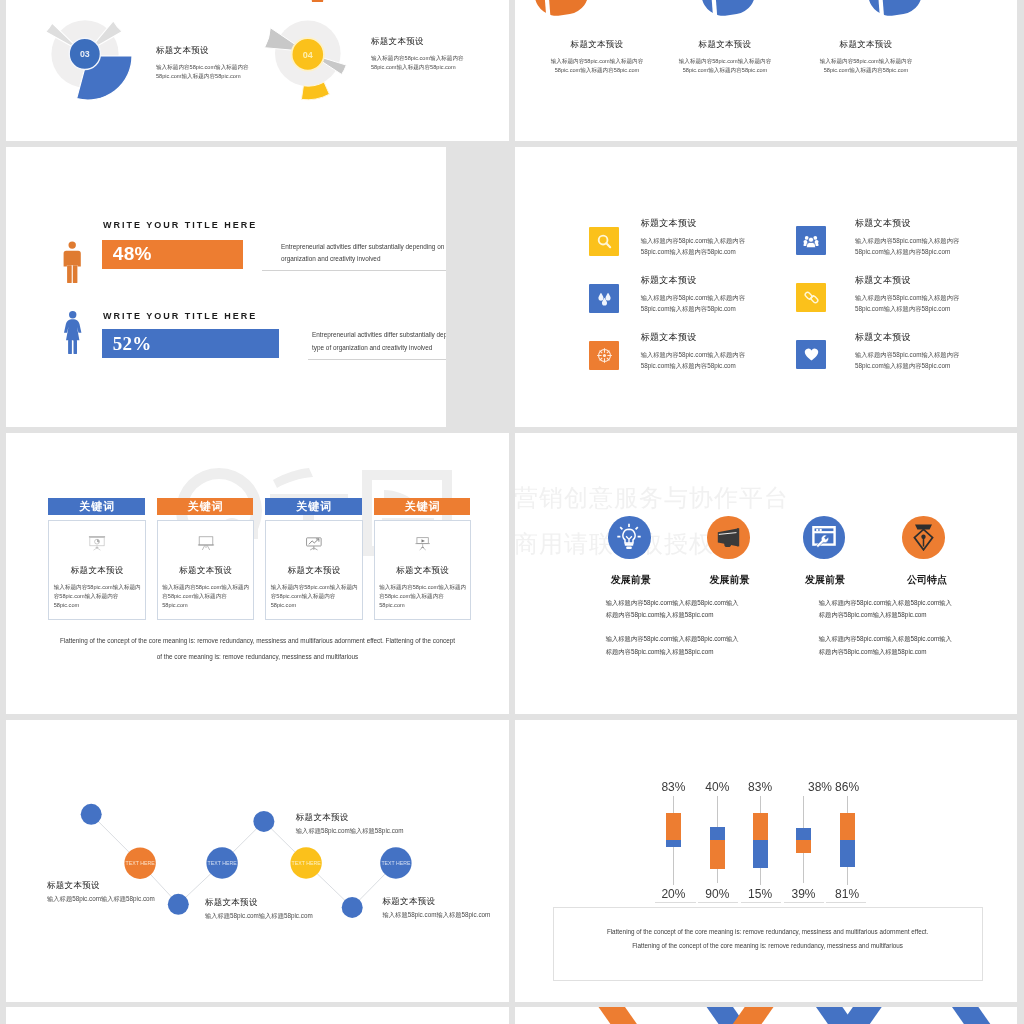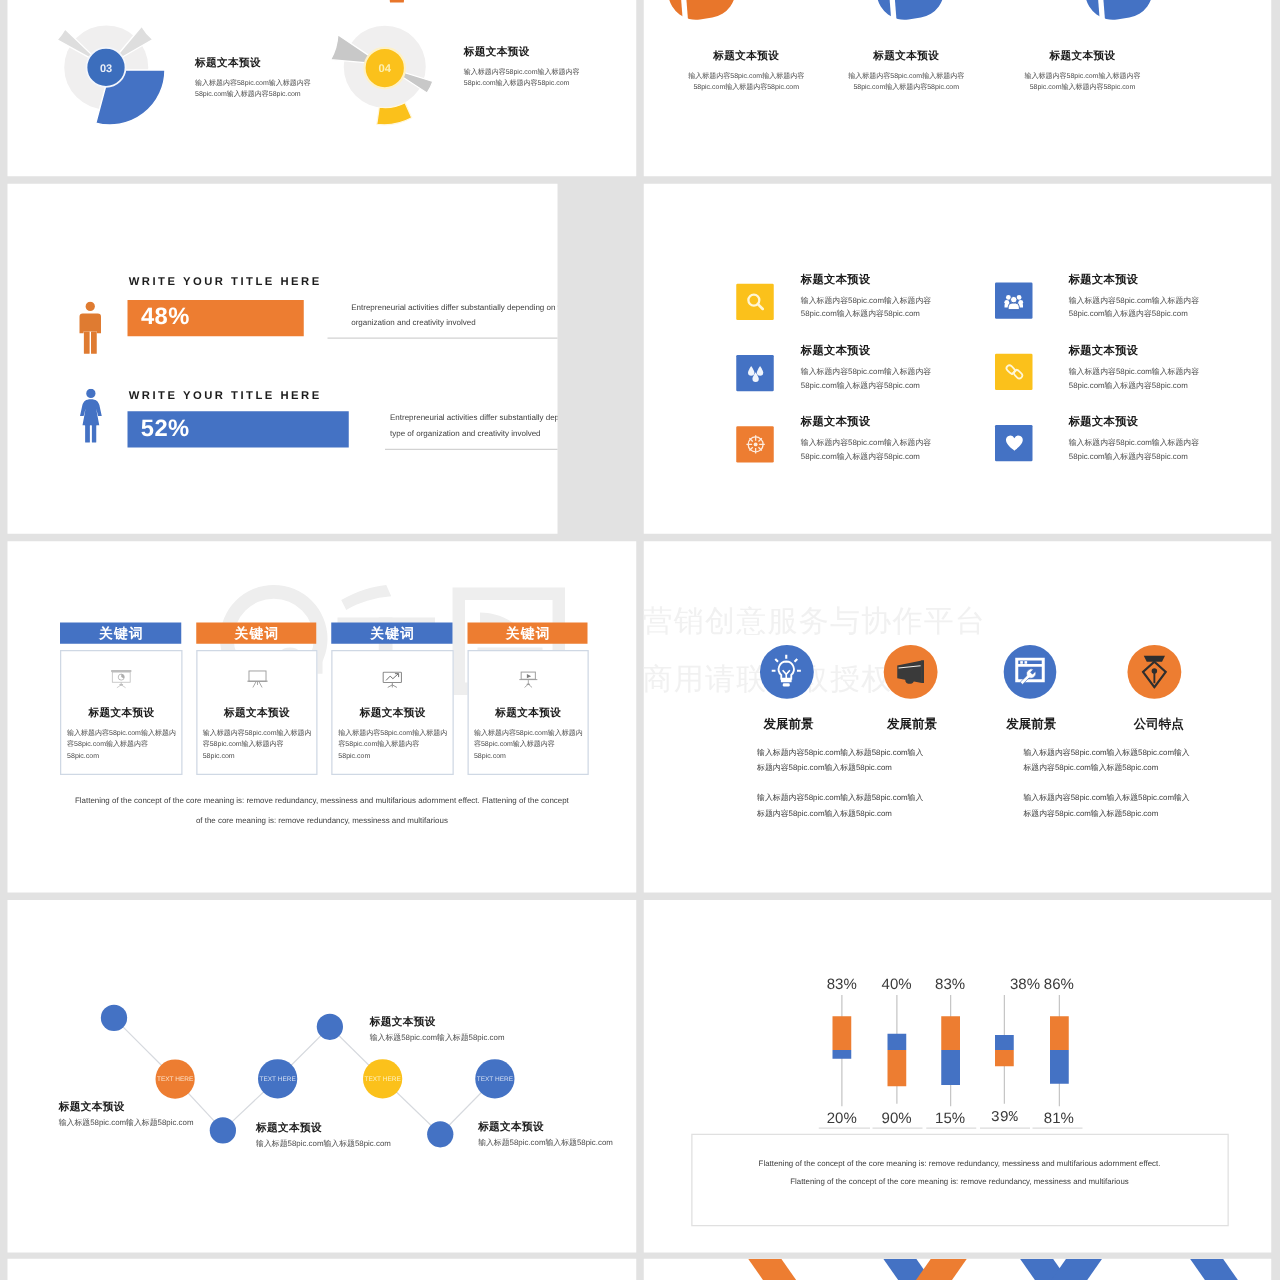--- a/index.html
+++ b/index.html
@@ -1,20 +1,20 @@
 <!DOCTYPE html>
 <html><head>
 <meta charset="utf-8">
 <style>
   html,body{margin:0;padding:0;}
   body{width:1024px;height:1024px;background:#e2e2e2;overflow:hidden;
        font-family:"Liberation Sans",sans-serif;-webkit-font-smoothing:antialiased;}
   .grid{position:absolute;left:0;top:0;width:1024px;height:1024px;}
   .slide{position:absolute;background:#ffffff;overflow:hidden;}
-  .ttl{font-weight:700;color:#1a1a1a;letter-spacing:.3px;}
+  .ttl{font-weight:400;color:#1a1a1a;letter-spacing:.3px;}
   .body-t{color:#4a4a4a;}
 
   
   .pct-title{font-weight:700;font-size:9px;letter-spacing:2px;color:#1c1c1c;white-space:nowrap;}
   .pct-bar{position:absolute;display:flex;align-items:center;}
   .pct-bar span{color:#fff;font-weight:700;font-size:19px;margin-left:11px;letter-spacing:.3px;}
   .pct-desc{position:absolute;color:#3c3c3c;font-size:6.4px;line-height:1.97;white-space:nowrap;}
   .pct-rule{position:absolute;height:1px;background:#d2d2d2;}
 
   
@@ -169,21 +169,21 @@
     </div>
     <div class="pct-rule" style="left:256px;top:123px;width:235px;"></div>
 
     <svg class="wm" width="19" height="44" viewBox="0 0 19 44" style="left:58.3px;top:164.4px;">
       <circle cx="8.7" cy="3.7" r="3.7" fill="#4472C4"></circle>
       <path d="M8.7 8.3 c-4.1 0 -5.9 1.7 -6.8 4.7 l-1.9 8.8 h2.9 l1.6 -6.0 l-2.5 13.4 h13.4 l-2.5 -13.4 l1.6 6.0 h2.9 l-1.9 -8.8 c-0.9 -3.0 -2.7 -4.7 -6.8 -4.7 z" fill="#4472C4"></path>
       <rect x="4.1" y="28.8" width="3.8" height="14.2" rx=".4" fill="#4472C4"></rect>
       <rect x="9.5" y="28.8" width="3.5" height="14.2" rx=".4" fill="#4472C4"></rect>
     </svg>
     <div class="pct-title" style="position:absolute;left:97px;top:164px;">WRITE YOUR TITLE HERE</div>
-    <div class="pct-bar" style="left:95.7px;top:182.2px;width:177.6px;height:29.1px;background:#4472C4;">
+    <div class="pct-bar" style="left:95.7px;top:182.2px;width:177.6px;height:29.1px;background:#4472C4;font-family:Liberation Serif, serif;">
       <span>52%</span>
     </div>
     <div class="pct-desc" style="left:306px;top:182.2px;width:190px;">
       <div>Entrepreneurial activities differ substantially depending on the</div>
       <div>type of organization and creativity involved</div>
     </div>
     <div class="pct-rule" style="left:302px;top:212px;width:180px;"></div>
   </div>
 
   <div class="slide" style="left:515px;top:147px;width:502px;height:280px;">
@@ -503,21 +503,21 @@
       <div class="bp-seg" style="left:325px;top:120px;width:15px;height:27px;background:#4472C4;"></div>
 
       <div class="bp-lab" style="left:133.4px;top:60.7px;width:50px;">83%</div>
       <div class="bp-lab" style="left:177.3px;top:60.7px;width:50px;">40%</div>
       <div class="bp-lab" style="left:220.1px;top:60.7px;width:50px;">83%</div>
       <div class="bp-lab" style="left:280px;top:60.7px;width:50px;">38%</div>
       <div class="bp-lab" style="left:307.1px;top:60.7px;width:50px;text-align:center;">86%</div>
       <div class="bp-lab" style="left:133.4px;top:167.9px;width:50px;">20%</div>
       <div class="bp-lab" style="left:177.3px;top:167.9px;width:50px;">90%</div>
       <div class="bp-lab" style="left:220.1px;top:167.9px;width:50px;">15%</div>
-      <div class="bp-lab" style="left:263.5px;top:167.9px;width:50px;font-family:Liberation Mono, monospace;">39%</div>
+      <div class="bp-lab" style="left:263.5px;top:167.9px;width:50px;">39%</div>
       <div class="bp-lab" style="left:307.1px;top:167.9px;width:50px;">81%</div>
       <div class="bp-axis" style="left:140.2px;top:181.9px;width:41.1px;"></div>
       <div class="bp-axis" style="left:183.1px;top:181.9px;width:39.9px;"></div>
       <div class="bp-axis" style="left:225.8px;top:181.9px;width:39.9px;"></div>
       <div class="bp-axis" style="left:268.7px;top:181.9px;width:40.3px;"></div>
       <div class="bp-axis" style="left:311.3px;top:181.9px;width:39.9px;"></div>
     </div>
     <div class="bp-frame" style="left:37.6px;top:187.2px;width:428px;height:71.8px;">
       <div class="bp-txt" style="top:19.5px;">Flattening of the concept of the core meaning is: remove redundancy, messiness and multifarious adornment effect.</div>
       <div class="bp-txt" style="top:34.1px;">Flattening of the concept of the core meaning is: remove redundancy, messiness and multifarious</div>

